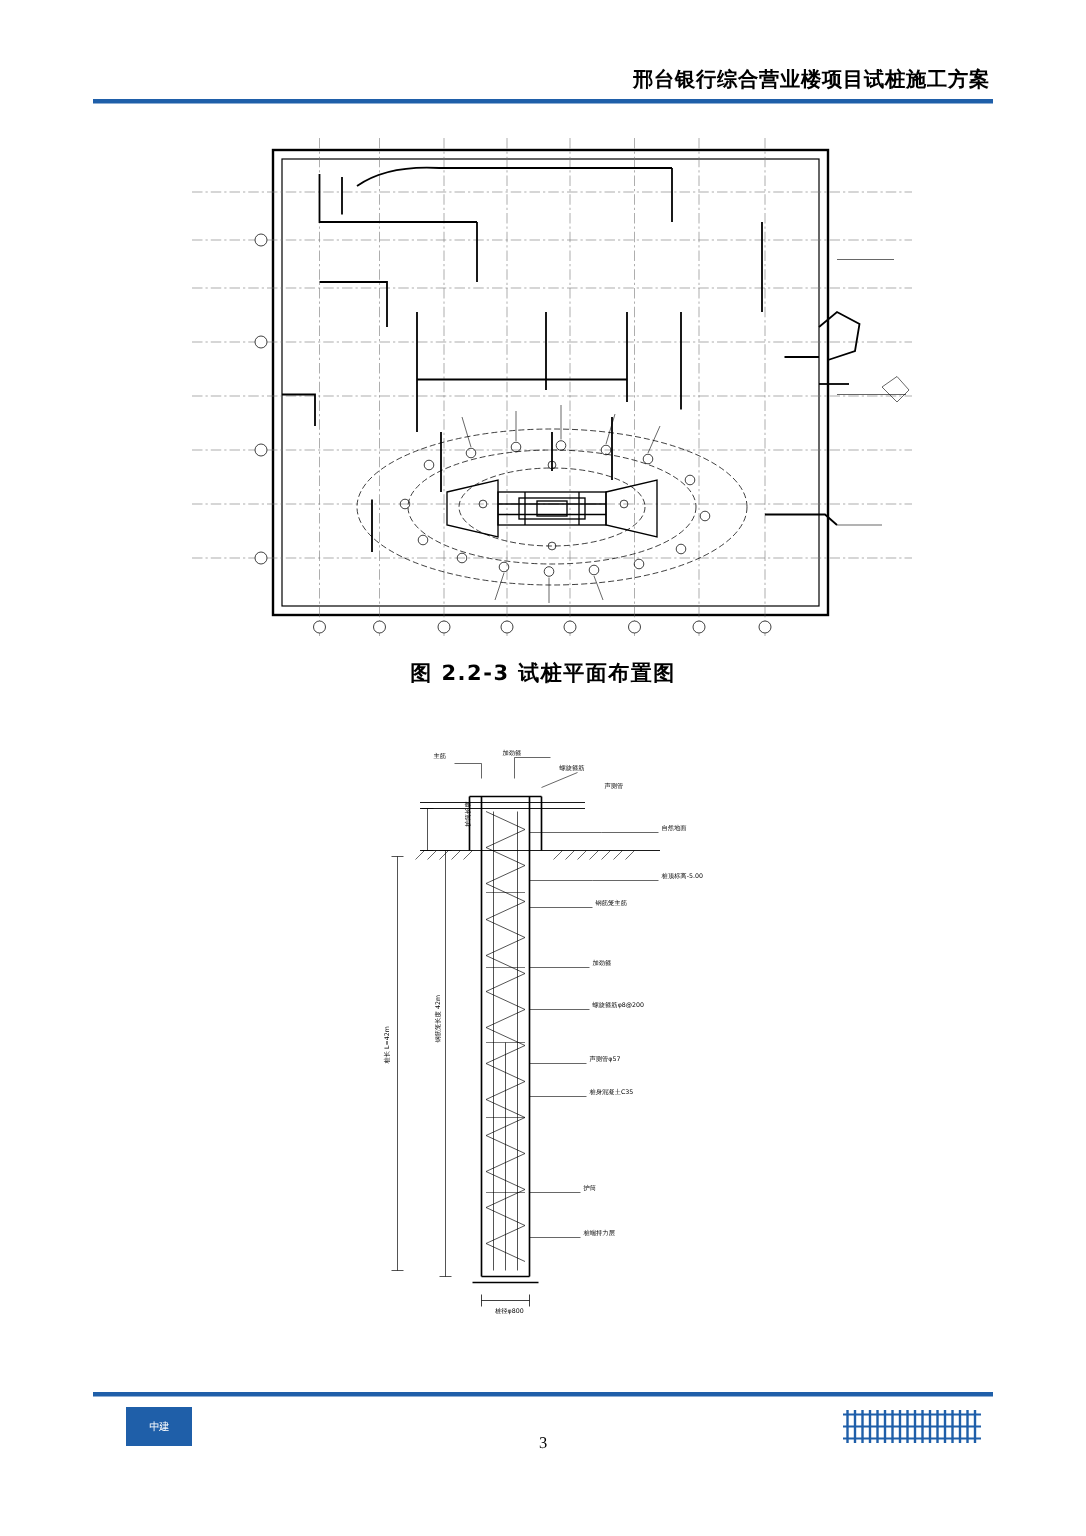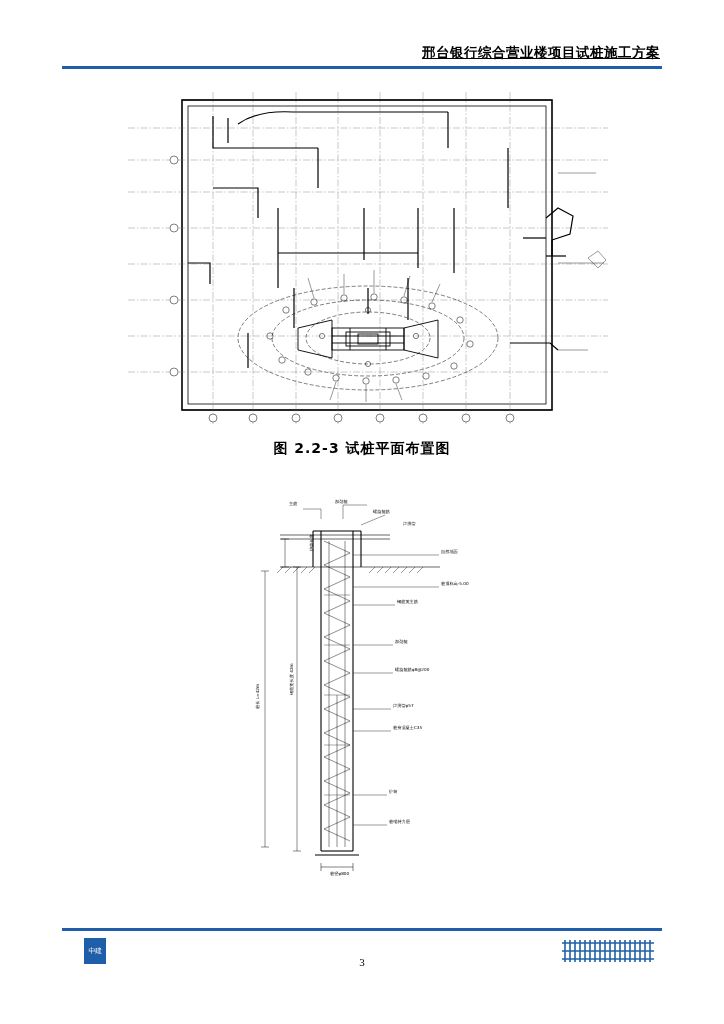--- a/index.html
+++ b/index.html
@@ -27,21 +27,20 @@
     width: 600px;
   }
   .header-title {
     text-align: right;
     font-size: 13.5px;
     font-family: "DejaVu Sans", sans-serif;
     font-weight: bold;
     letter-spacing: 0.5px;
     color: #000;
     padding-right: 2px;
-    text-decoration: underline;
   }
   .header-rule {
     margin-top: 4px;
     height: 0;
     border-top: 2.5px solid #1f5fa9;
     border-bottom: 1px solid #1f5fa9;
     width: 100%;
   }
 
   
@@ -87,21 +86,21 @@
     height: 44px;
   }
   .logo-block {
     position: absolute;
     left: 22px; top: 2px;
     display: flex;
     align-items: center;
     gap: 6px;
   }
   .logo-mark {
-    width: 22px; height: 26px;
+    width: 44px; height: 26px;
     background: #1f5fa9;
     color: #fff;
     font-size: 7px;
     line-height: 8px;
     font-family: "DejaVu Sans", sans-serif;
     display: flex;
     align-items: center;
     justify-content: center;
     text-align: center;
     letter-spacing: -0.5px;

